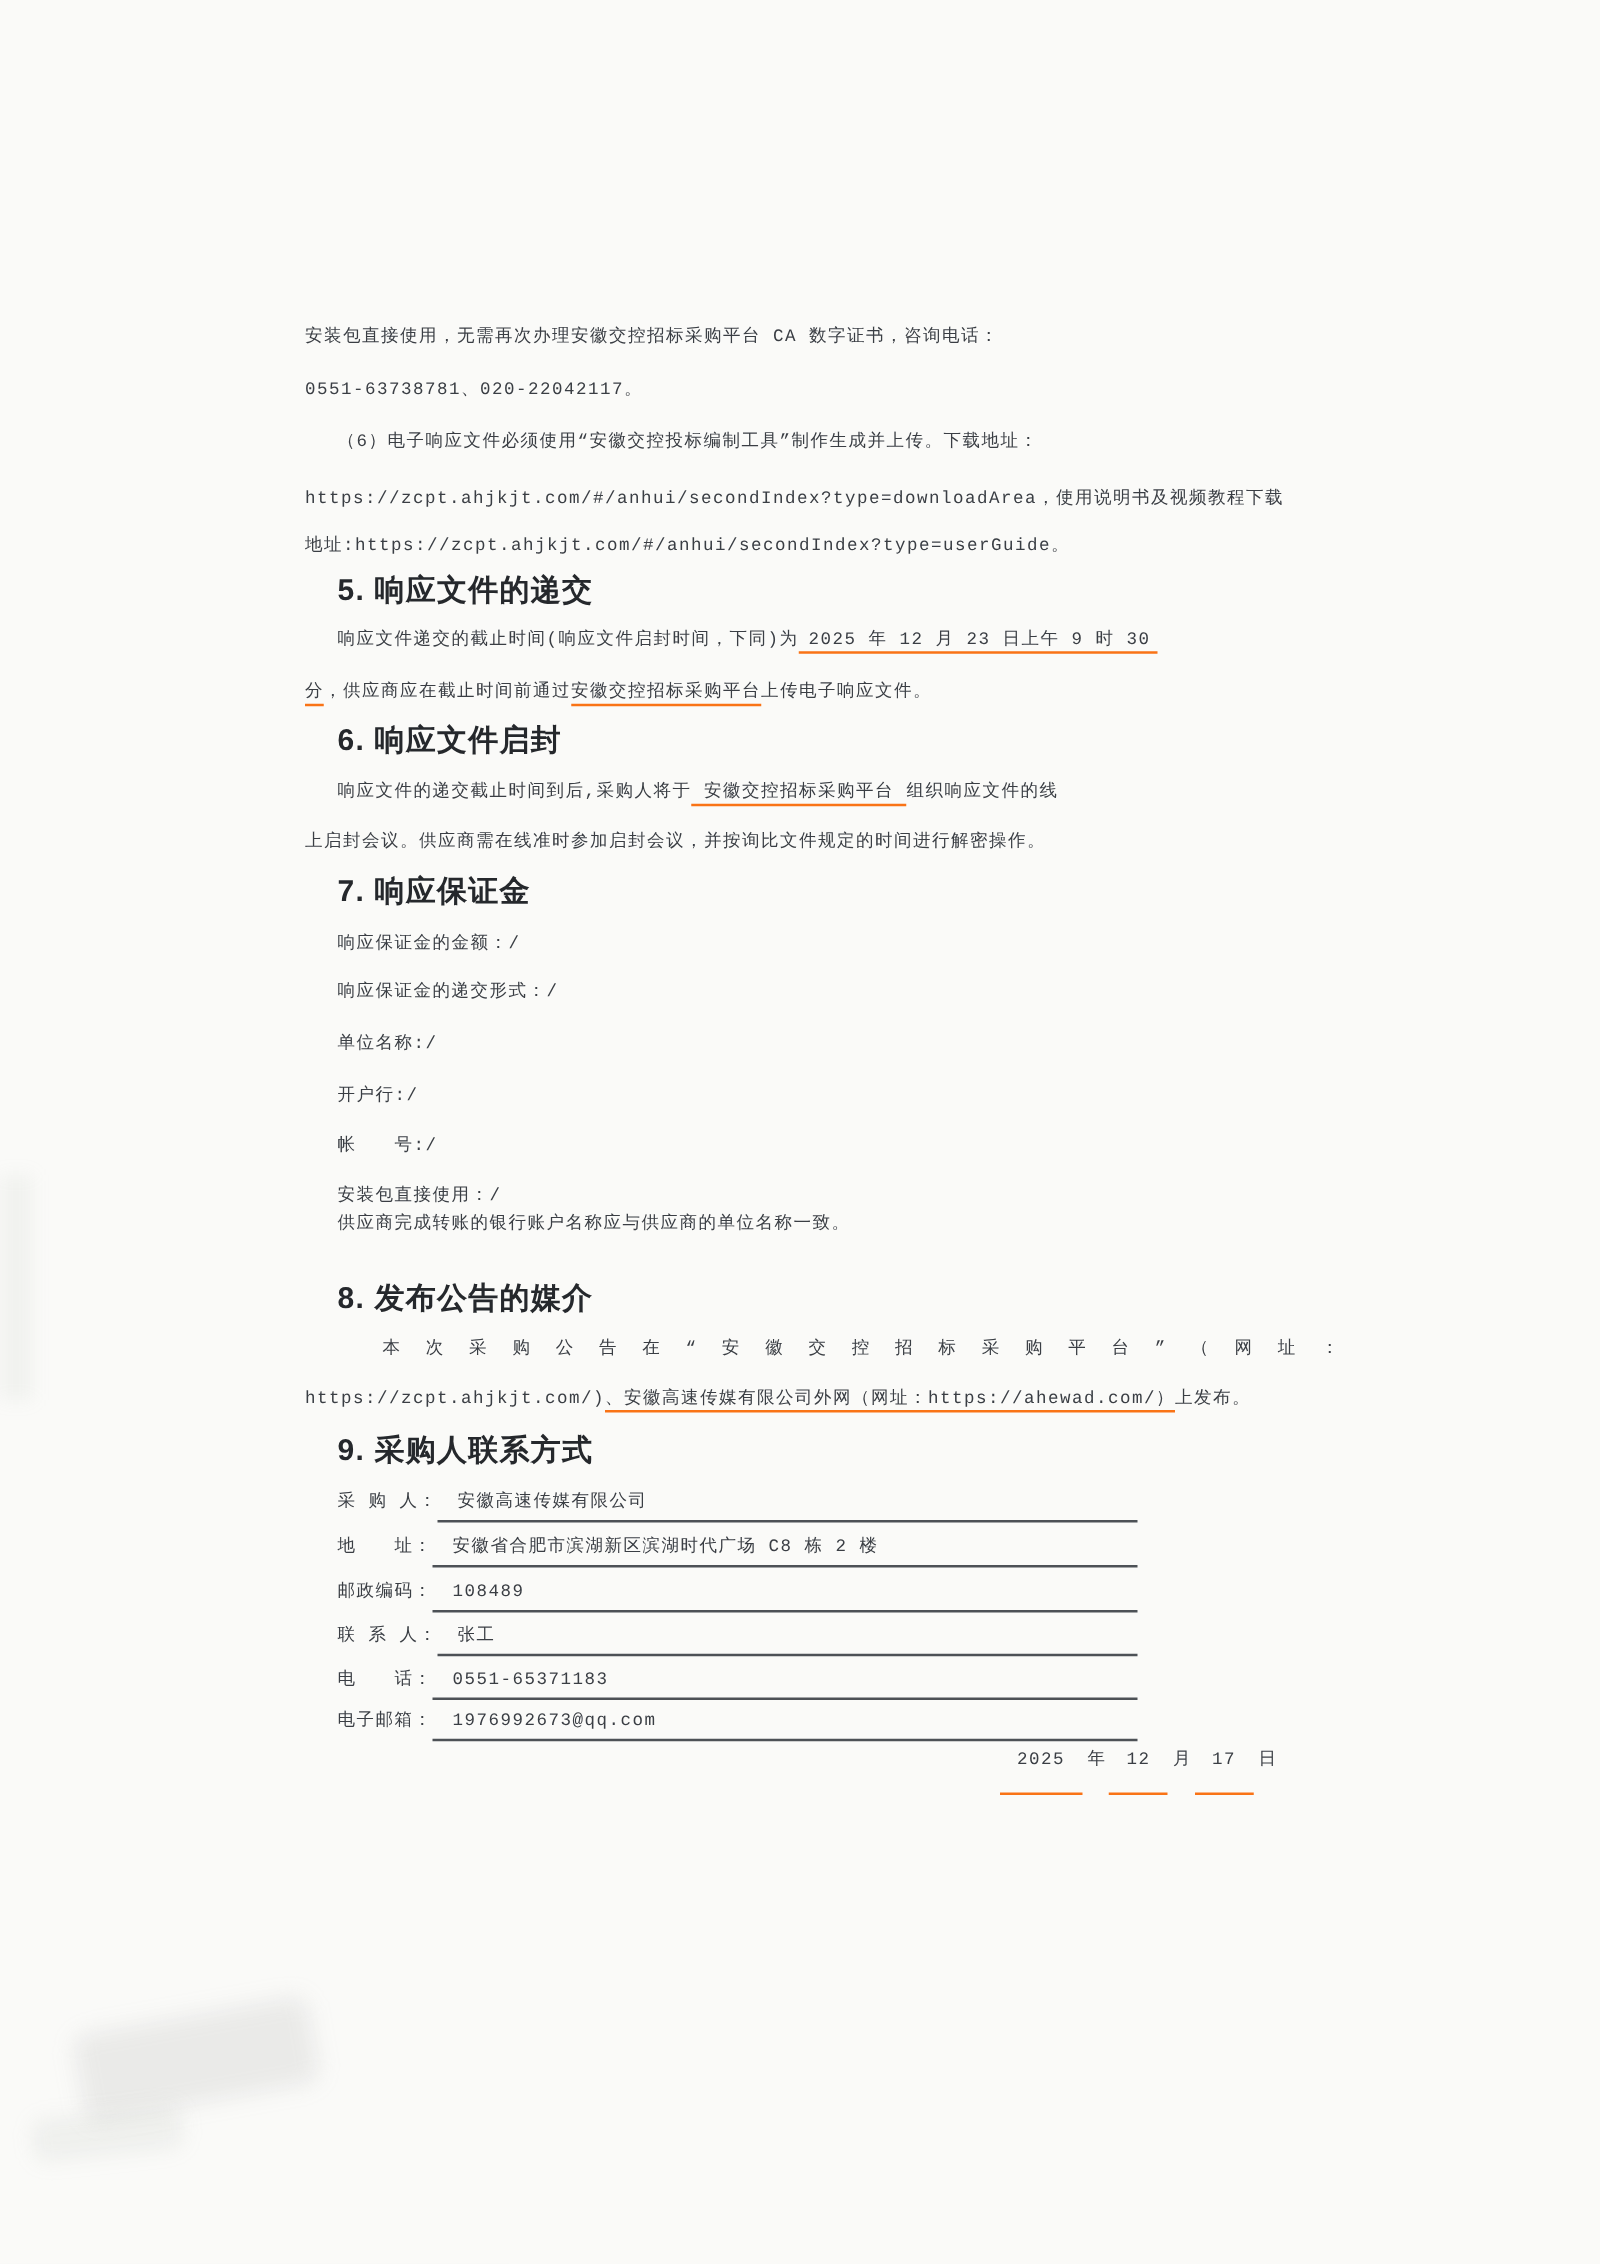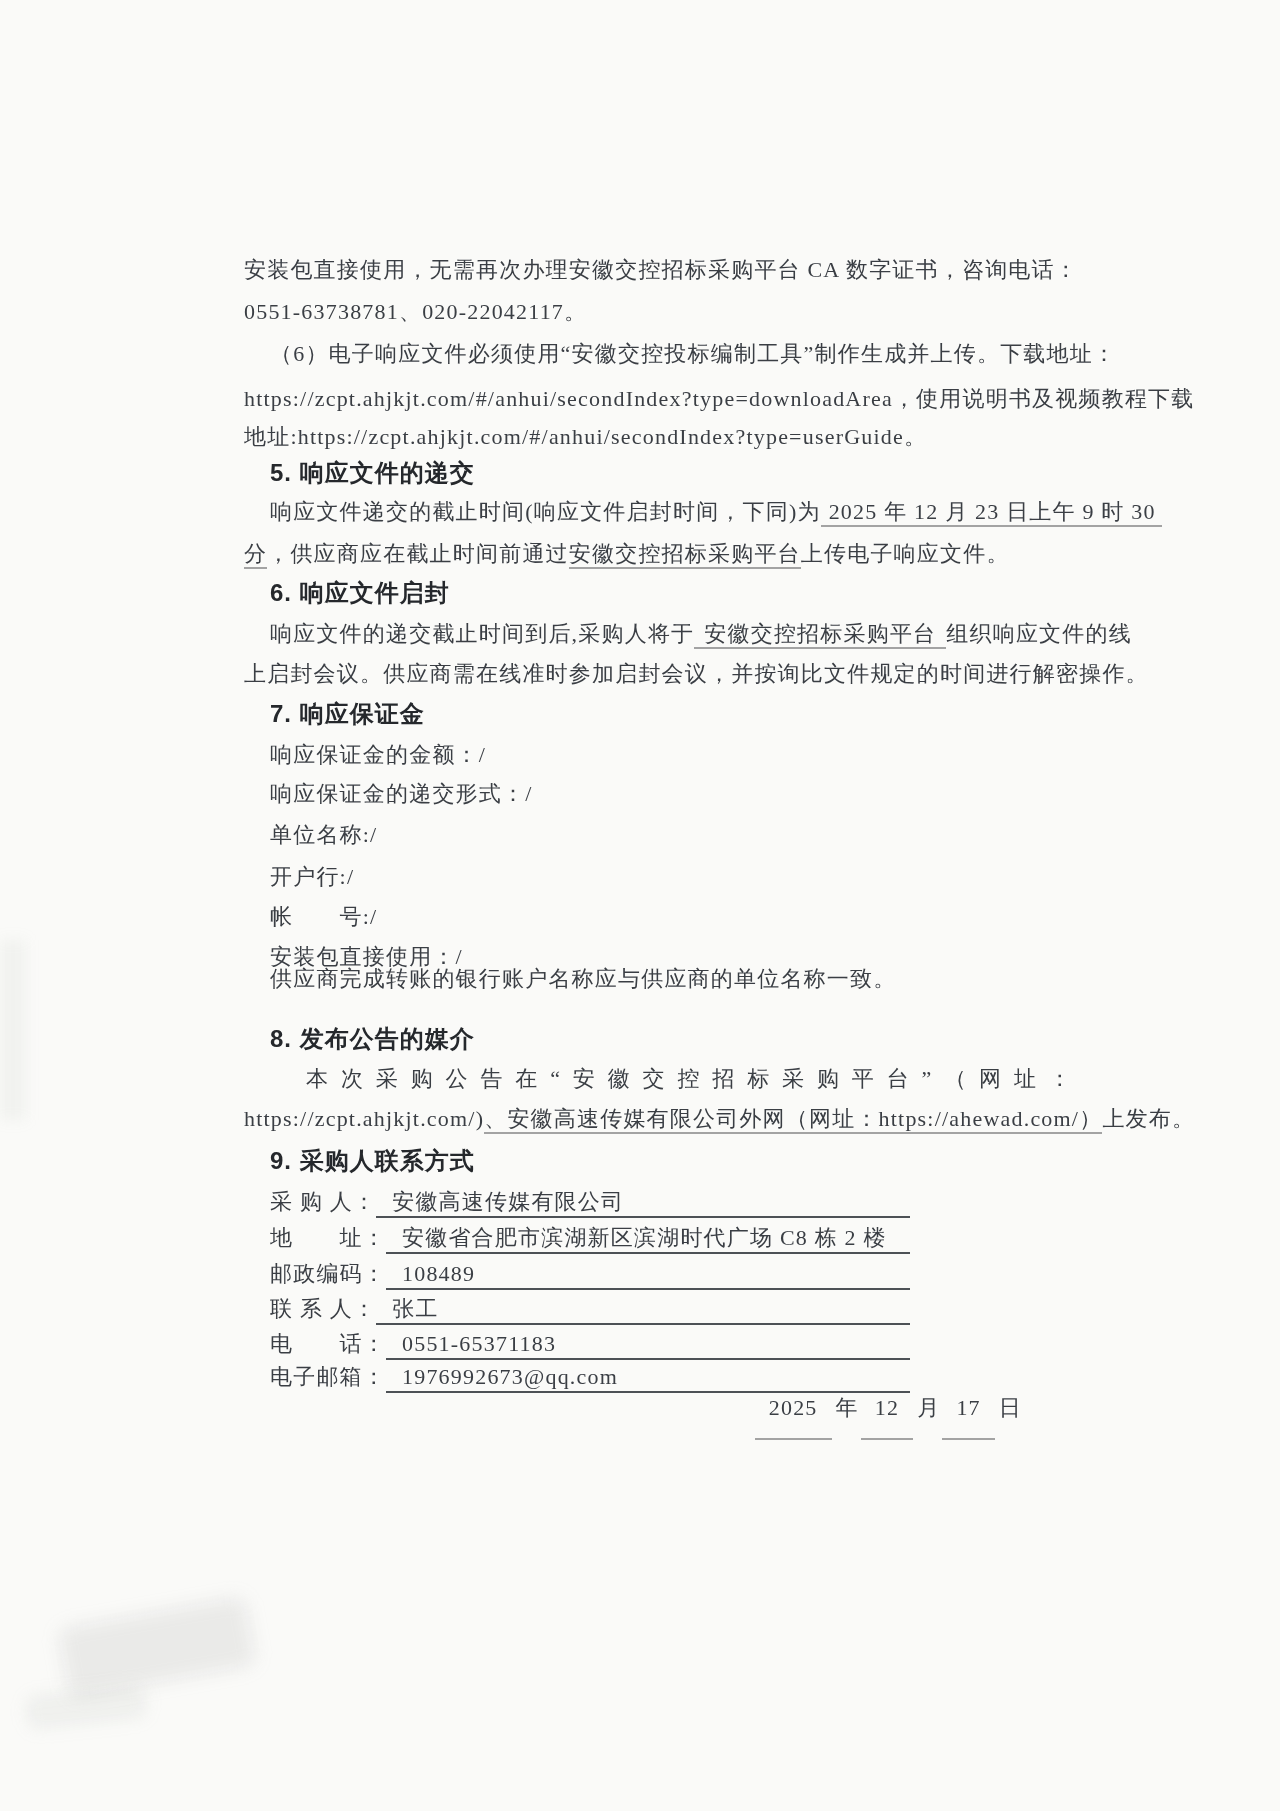--- a/index.html
+++ b/index.html
@@ -8,29 +8,30 @@
     width:1280px;height:1811px;
     background:#fafaf8;
     overflow:hidden;
     font-family:"Liberation Serif","DejaVu Serif",serif;
     color:#3a3e44;
   }
   .doc{position:absolute;left:244px;top:0;width:792px;height:1811px;}
   .ln{
     position:absolute;left:0;
     height:32px;line-height:32px;
-    font-size:22px;letter-spacing:1.2px;
+    font-size:14px;letter-spacing:1.2px;
     white-space:nowrap;
+    font-family:Liberation Mono, monospace;
   }
   .ind{left:26px;}
   .hd{
     font-family:"Liberation Sans","DejaVu Sans",sans-serif;
     font-weight:700;font-size:24px;color:#25282c;letter-spacing:1px;
   }
-  .u{border-bottom:2px solid #a3a3a3;padding-bottom:1px;}
+  .u{border-bottom:2px solid #f97316;padding-bottom:1px;}
   .pad{padding-left:8px;padding-right:6px;}
   .padl{padding-left:10px;padding-right:10px;}
   .just{
     width:766px;white-space:normal;
     text-align:justify;text-align-last:justify;margin-left:36px;
   }
   .row{display:flex;width:640px;}
   .lab{flex:0 0 auto;}
   .val{flex:1 1 auto;border-bottom:2px solid #4d5156;padding-left:16px;padding-bottom:1px;}
   .date{width:792px;text-align:right;padding-right:12px;box-sizing:border-box;}

